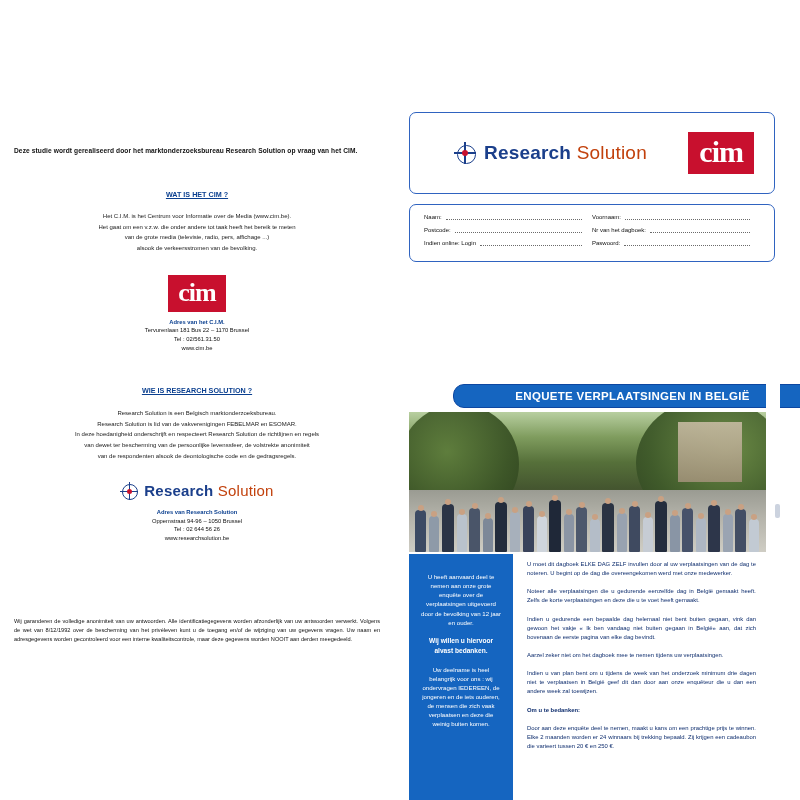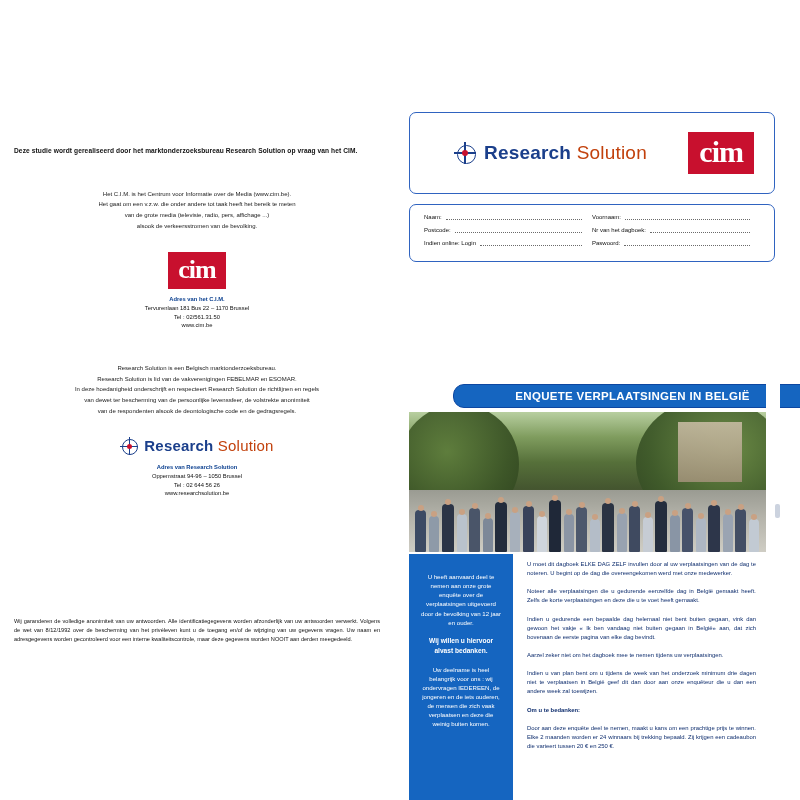--- a/index.html
+++ b/index.html
@@ -144,20 +144,21 @@
 </head>
 <body>
 
 <div class="page">
 
   <div class="left">
 
     <p class="lead">Deze studie wordt gerealiseerd door het marktonderzoeksbureau Research Solution op vraag van het CIM.</p>
 
     <div>
+      <div class="sect-title">WAT IS HET CIM ?</div>
       <div class="ctr">
         <div class="blk">Het C.I.M. is het Centrum voor Informatie over de Media (www.cim.be).</div>
         <div class="blk">Het gaat om een v.z.w. die onder andere tot taak heeft het bereik te meten</div>
         <div class="blk">van de grote media (televisie, radio, pers, affichage ...)</div>
         <div class="blk">alsook de verkeersstromen van de bevolking.</div>
       </div>
     </div>
 
     <div class="cim-logo-wrap">
       <span class="cim-logo">cim</span>
@@ -166,20 +167,21 @@
     <div class="addr">
       <div class="hd">Adres van het C.I.M.</div>
       <div>Tervurenlaan 181 Bus 22 – 1170 Brussel</div>
       <div>Tel : 02/561.31.50</div>
       <div>www.cim.be</div>
     </div>
 
     <div style="height:34px"></div>
 
     <div>
+      <div class="sect-title">WIE IS RESEARCH SOLUTION ?</div>
       <div class="ctr">
         <div class="blk">Research Solution is een Belgisch marktonderzoeksbureau.</div>
         <div class="blk">Research Solution is lid van de vakverenigingen  FEBELMAR en ESOMAR.</div>
         <div class="blk">In deze hoedanigheid onderschrijft en respecteert Research Solution de richtlijnen en regels</div>
         <div class="blk">van dewet ter bescherming van de persoonlijke levenssfeer, de volstrekte anonimiteit</div>
         <div class="blk">van de respondenten alsook de deontologische code en de gedragsregels.</div>
       </div>
     </div>
 
     <div class="rs-block">

